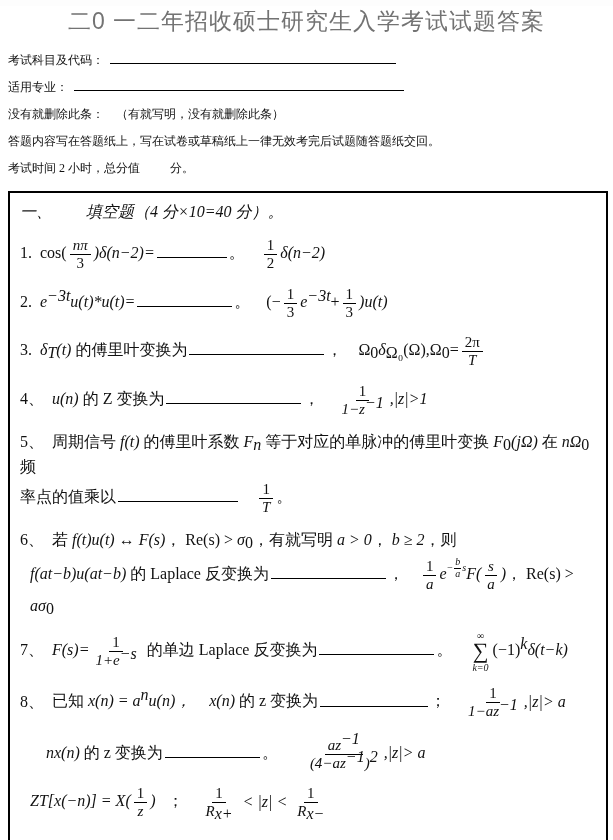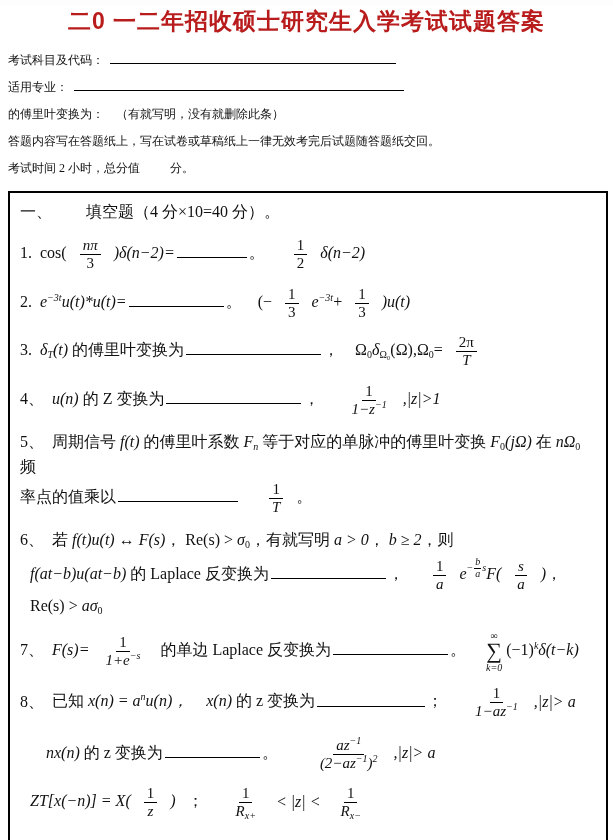--- a/index.html
+++ b/index.html
@@ -5,50 +5,50 @@
   html,body{margin:0;padding:0;}
   body{
     width:613px;height:840px;overflow:hidden;background:#fdfdfd;
     font-family:"Liberation Serif","DejaVu Serif",serif;
     color:#111;
   }
   .page{width:613px;height:840px;position:relative;background:#fff;}
   .title{
     margin:6px 0 10px 0;text-align:center;
     font-family:"Liberation Sans","DejaVu Sans",sans-serif;
-    font-weight:bold;font-size:23px;letter-spacing:1px;color:#b91c1c;
+    font-weight:normal;font-size:23px;letter-spacing:1px;color:#737373;
   }
   .hdr{margin:0 6px 0 8px;font-size:12px;}
   .hline{line-height:27px;white-space:nowrap;}
   .ul{display:inline-block;border-bottom:1.5px solid #000;height:0.85em;vertical-align:baseline;}
   .ul286{width:286px;margin-left:6px;}
   .ul330{width:330px;margin-left:6px;}
   .gap12{display:inline-block;width:12px;}
   .gap18{display:inline-block;width:18px;}
   .gap30{display:inline-block;width:30px;}
   .box{
     margin:9px 5px 0 8px;border:2px solid #000;border-bottom:none;
     height:700px;padding:4px 6px 0 8px;font-size:16px;box-sizing:border-box;
   }
-  .sec{line-height:26px;margin:2px 0 4px 2px;}
+  .sec{line-height:26px;margin:2px 0 4px 2px;font-style:italic;}
   .secnum{margin-right:34px;}
   .q{margin:11px 0 11px 2px;line-height:1.55;}
   .q2l{margin-bottom:4px;}
   .qcont{margin:4px 0 11px 12px;line-height:1.55;}
   .qcont8{margin:14px 0 11px 28px;line-height:1.55;}
   .qno{margin-right:8px;}
   .it{font-style:italic;}
   .rm{font-style:normal;text-align:right;}
   
   .fr{display:inline-flex;flex-direction:column;align-items:center;vertical-align:middle;
-      margin:1px 13px;text-align:center;line-height:1.15;}
+      margin:1px 3px;text-align:center;line-height:1.15;}
   .fr .n{display:block;border-bottom:1px solid #000;padding:0 3px;}
   .fr .d{display:block;padding:0 3px;}
   .fr15{font-size:15px;}
-  sup,sub{font-size:10px;line-height:0;}
+  sup,sub{font-size:16px;line-height:0;}
   sup{vertical-align:6px;}
   sub{vertical-align:-3px;}
   
   .cexp{display:inline-flex;align-items:center;vertical-align:8px;font-size:10px;}
   .cexp .fr{margin:0 1px;line-height:1.05;}
   .cexp .fr .n{padding:0 1px;border-bottom:0.5px solid #000;}
   .cexp .fr .d{padding:0 1px;}
   
   .sum{display:inline-flex;flex-direction:column;align-items:center;vertical-align:middle;
        line-height:1;margin:0 4px;}
@@ -64,21 +64,21 @@
 </head>
 <body>
 
 <div class="page">
 
   <div class="title">二0 一二年招收硕士研究生入学考试试题答案</div>
 
   <div class="hdr">
     <div class="hline"><span>考试科目及代码：</span><span class="ul ul286"></span></div>
     <div class="hline"><span>适用专业：</span><span class="ul ul330"></span></div>
-    <div class="hline"><span>的傅里叶变换为：</span><span class="gap12"></span><span>（有就写明，没有就删除此条）</span></div>
+    <div class="hline"><span>没有就删除此条：</span><span class="gap12"></span><span>（有就写明，没有就删除此条）</span></div>
     <div class="hline">答题内容写在答题纸上，写在试卷或草稿纸上一律无效考完后试题随答题纸交回。</div>
     <div class="hline"><span>考试时间 2 小时，总分值</span><span class="gap30"></span><span>分。</span></div>
   </div>
 
   <div class="box">
 
     <div class="sec"><span class="secnum">一、</span><span>填空题（4 分×10=40 分）。</span></div>
 
     <div class="q"><span class="qno">1.</span><span class="rm">cos(</span><span class="fr fr15">
           <span class="n it">nπ</span>
@@ -135,21 +135,21 @@
             <span class="ssig">∑</span>
             <span class="slim it">k=0</span>
           </span><span class="rm">(−1)</span><sup class="it">k</sup><span class="it">δ(t−k)</span></span></div>
 
     <div class="q q2l"><span class="qno">8、</span><span>已知 </span><span class="it">x(n) = a</span><sup class="it">n</sup><span class="it">u(n)，</span><span class="gap18"></span><span class="it">x(n)</span><span> 的 z 变换为</span><span class="blank w108"></span><span>；</span><span class="ans"><span class="fr fr15">
             <span class="n">1</span>
             <span class="d it"><span>1−az</span><sup>−1</sup></span>
           </span><span class="it">,|z|&gt; a</span></span></div>
     <div class="qcont qcont8"><span class="it">nx(n)</span><span> 的 z 变换为</span><span class="blank w95"></span><span>。</span><span class="ans ans2"><span class="fr fr15">
             <span class="n it"><span>az</span><sup>−1</sup></span>
-            <span class="d it"><span>(2−az</span><sup>−1</sup><span>)</span><sup>2</sup></span>
+            <span class="d it"><span>(4−az</span><sup>−1</sup><span>)</span><sup>2</sup></span>
           </span><span class="it">,|z|&gt; a</span></span></div>
 
     <div class="qcont"><span class="it">ZT[x(−n)] = X(</span><span class="fr fr15">
           <span class="n">1</span>
           <span class="d it">z</span>
         </span><span class="it">)</span><span class="gap12"></span><span>；</span><span class="ans"><span class="fr fr15">
             <span class="n">1</span>
             <span class="d it"><span>R</span><sub>x+</sub></span>
           </span><span class="it"> &lt; |z| &lt; </span><span class="fr fr15">
             <span class="n">1</span>

